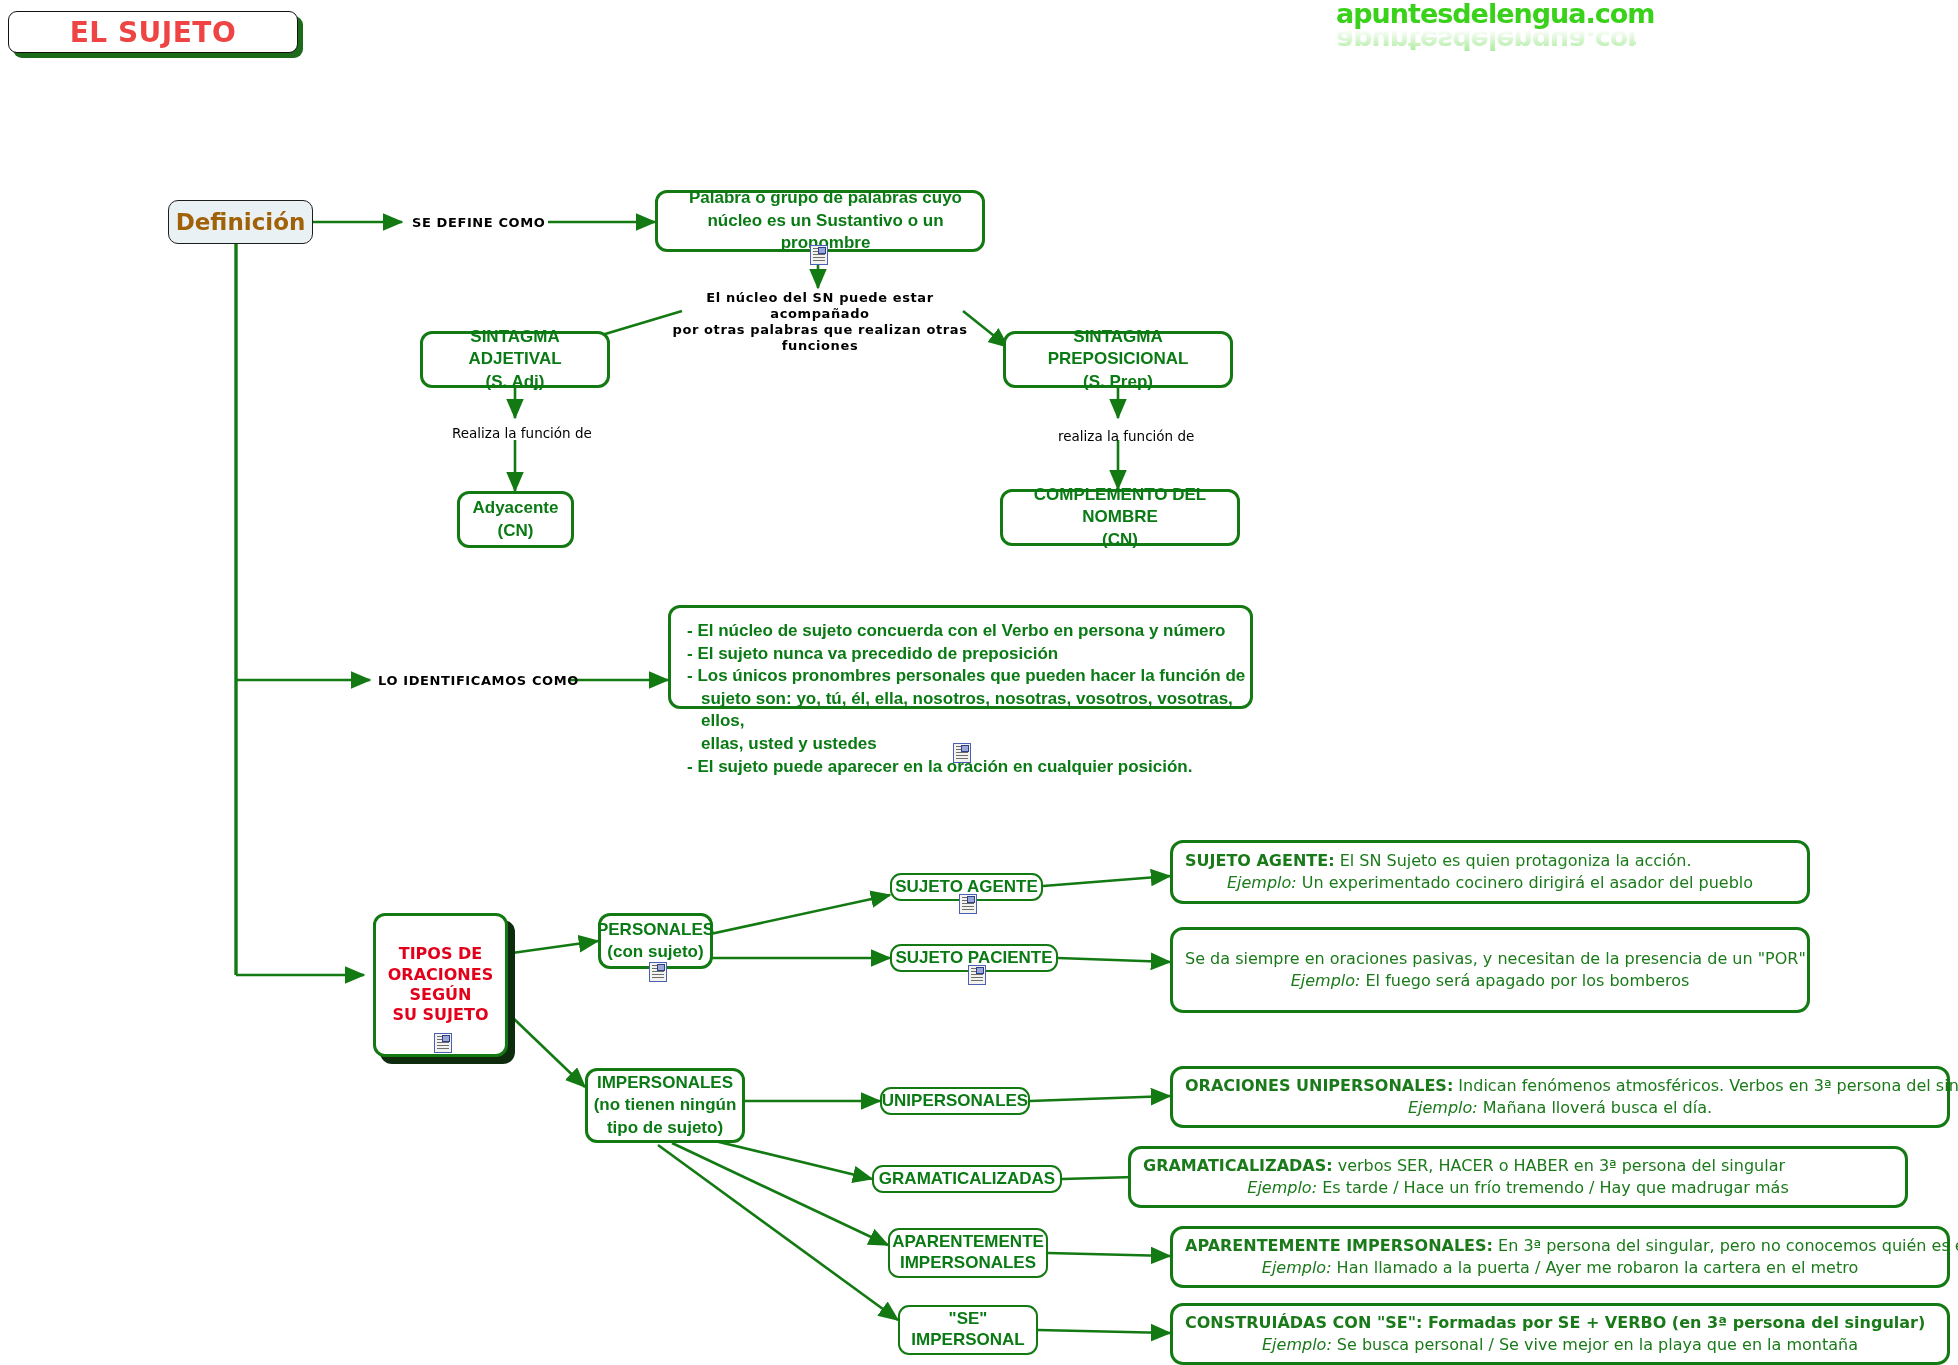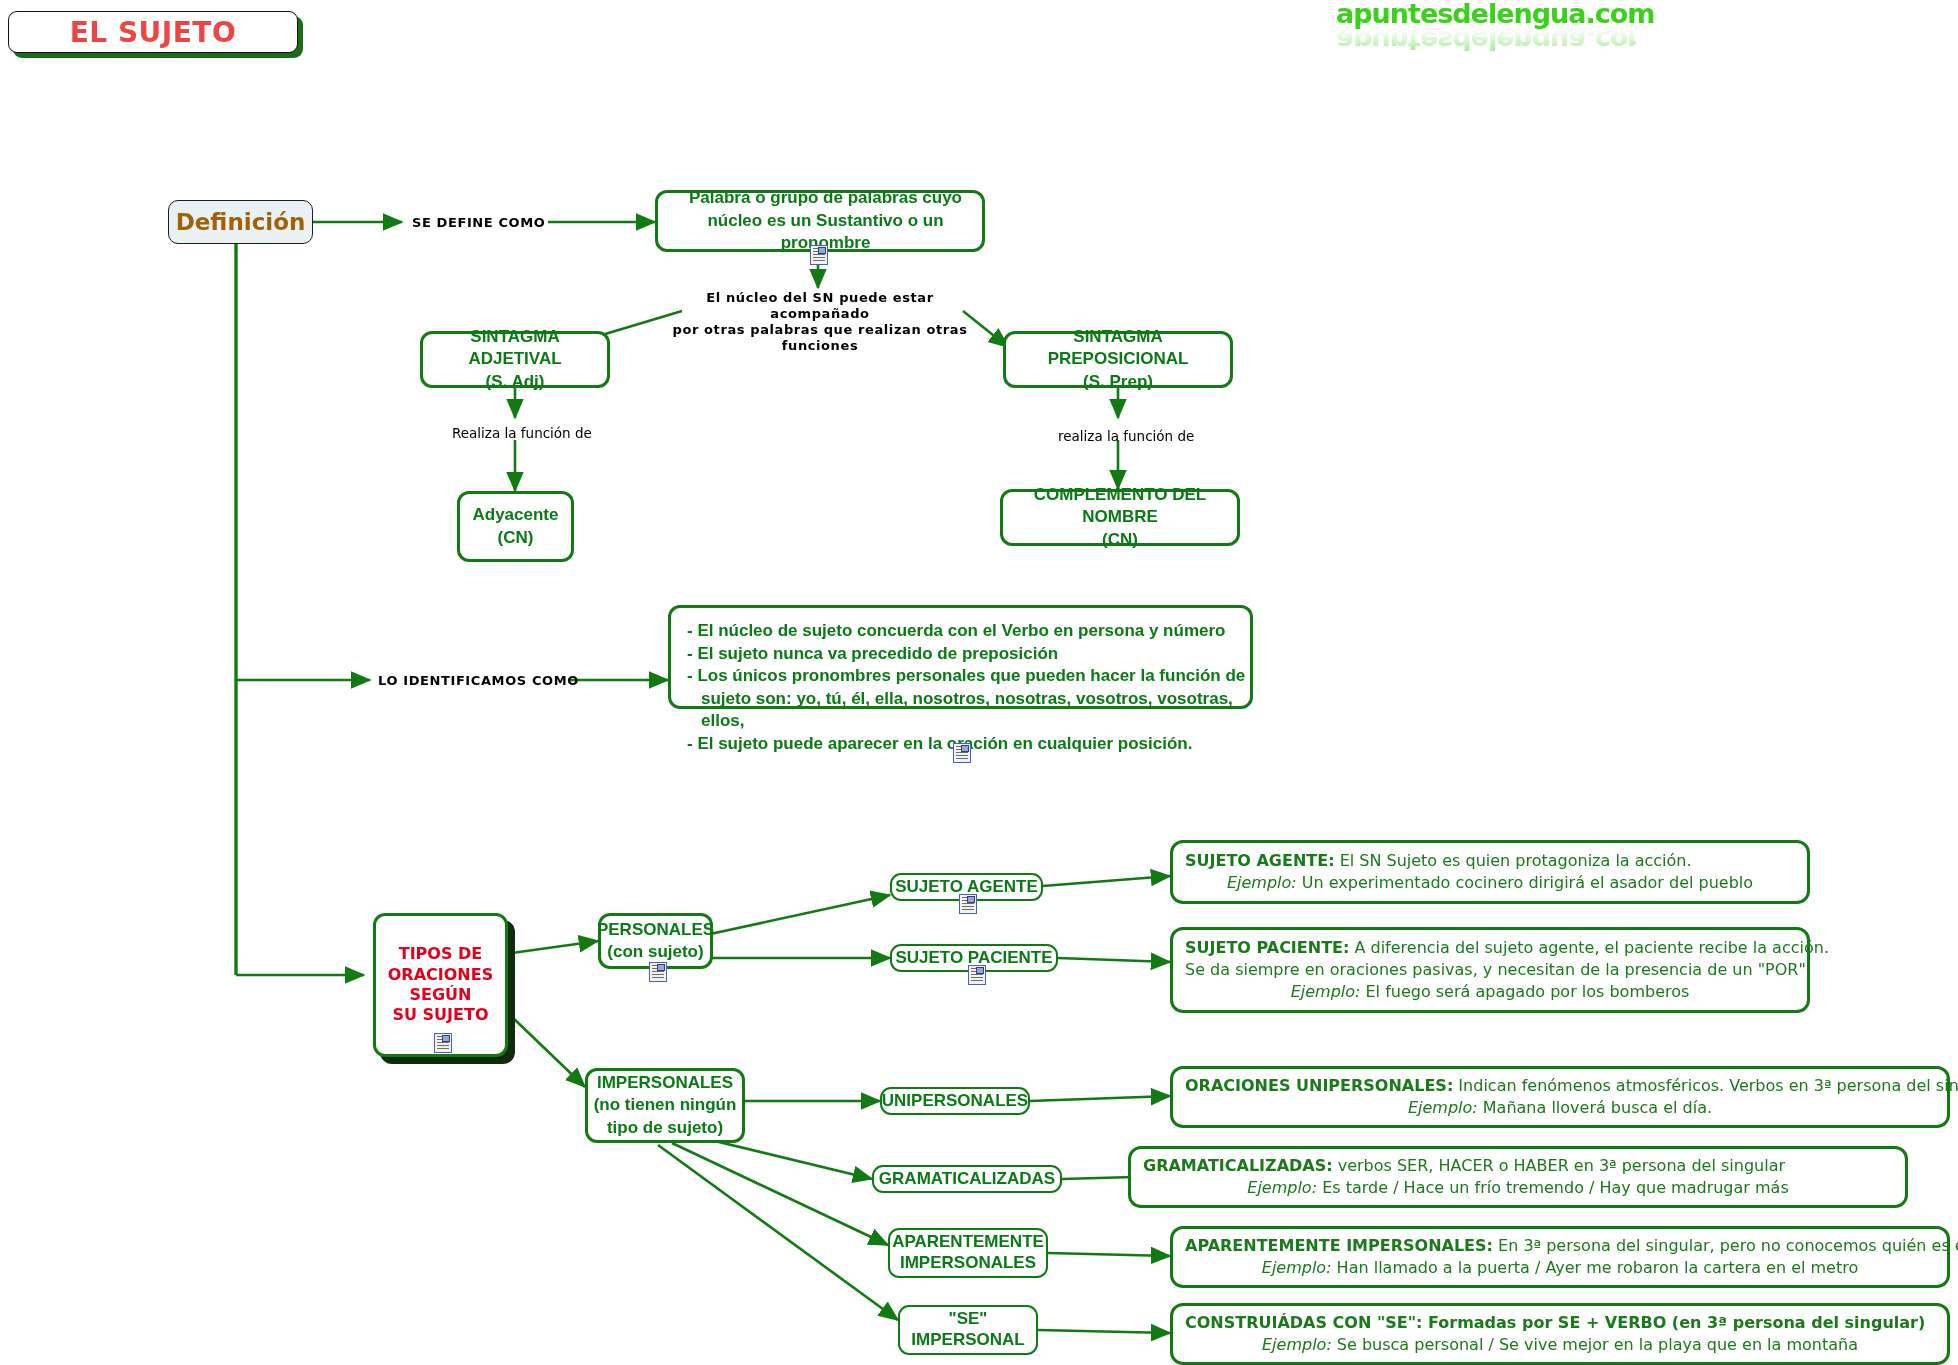--- a/index.html
+++ b/index.html
@@ -234,39 +234,40 @@
     </div>
   </div>
 
   <div class="node gbox" style="left:1003px;top:331px;width:230px;height:57px;font-size:17px;line-height:1.3;">
     <div>
       <div>SINTAGMA PREPOSICIONAL</div>
       <div>(S. Prep)</div>
     </div>
   </div>
 
-  <div class="node gbox" style="left:457px;top:491px;width:117px;height:71px;font-size:17px;line-height:1.3;">
+  <div class="node gbox" style="left:457px;top:491px;width:117px;height:57px;font-size:17px;line-height:1.3;">
     <div>
       <div>Adyacente</div>
       <div>(CN)</div>
     </div>
   </div>
 
   <div class="node gbox" style="left:1000px;top:489px;width:240px;height:57px;font-size:17px;line-height:1.3;">
     <div>
       <div>COMPLEMENTO DEL NOMBRE</div>
       <div>(CN)</div>
     </div>
   </div>
 
   <div class="node gbox" style="left:668px;top:605px;width:585px;height:104px;display:block;padding:12px 0 13px 16px;text-align:left;font-size:17px;line-height:1.33;">
     <div>- El núcleo de sujeto concuerda con el Verbo en persona y número</div>
     <div>- El sujeto nunca va precedido de preposición</div>
     <div>- Los únicos pronombres personales que pueden hacer la función de</div>
     <div style="padding-left:14px;">sujeto son: yo, tú, él, ella, nosotros, nosotras, vosotros, vosotras, ellos,</div>
+    <div style="padding-left:14px;">ellas, usted y ustedes</div>
     <div>- El sujeto puede aparecer en la oración en cualquier posición.</div>
     <span class="note-icon" style="left:282px;top:135px;">
       <span class="pg"></span>
         <span class="cnr"></span>
     </span>
   </div>
 
   <div class="node" id="n-tipos">
     <div>
       <div>TIPOS DE</div>
@@ -353,23 +354,20 @@
   <div class="descbox" style="left:1170px;top:840px;width:640px;height:64px;">
     <div class="ln">
       <b>SUJETO AGENTE:</b><span> El SN Sujeto es quien protagoniza la acción.</span>
     </div>
     <div class="ln ctr">
       <i>Ejemplo:</i><span> Un experimentado cocinero dirigirá el asador del pueblo</span>
     </div>
   </div>
 
   <div class="descbox" style="left:1170px;top:927px;width:640px;height:86px;">
-    <div class="ln">
-      <b>SUJETO PACIENTE:</b><span> A diferencia del sujeto agente, el paciente recibe la acción.</span>
-    </div>
     <div class="ln">Se da siempre en oraciones pasivas, y necesitan de la presencia de un "POR".</div>
     <div class="ln ctr">
       <i>Ejemplo:</i><span> El fuego será apagado por los bomberos</span>
     </div>
   </div>
 
   <div class="descbox" style="left:1170px;top:1066px;width:780px;height:62px;">
     <div class="ln">
       <b>ORACIONES UNIPERSONALES:</b><span> Indican fenómenos atmosféricos. Verbos en 3ª persona del singular</span>
     </div>

